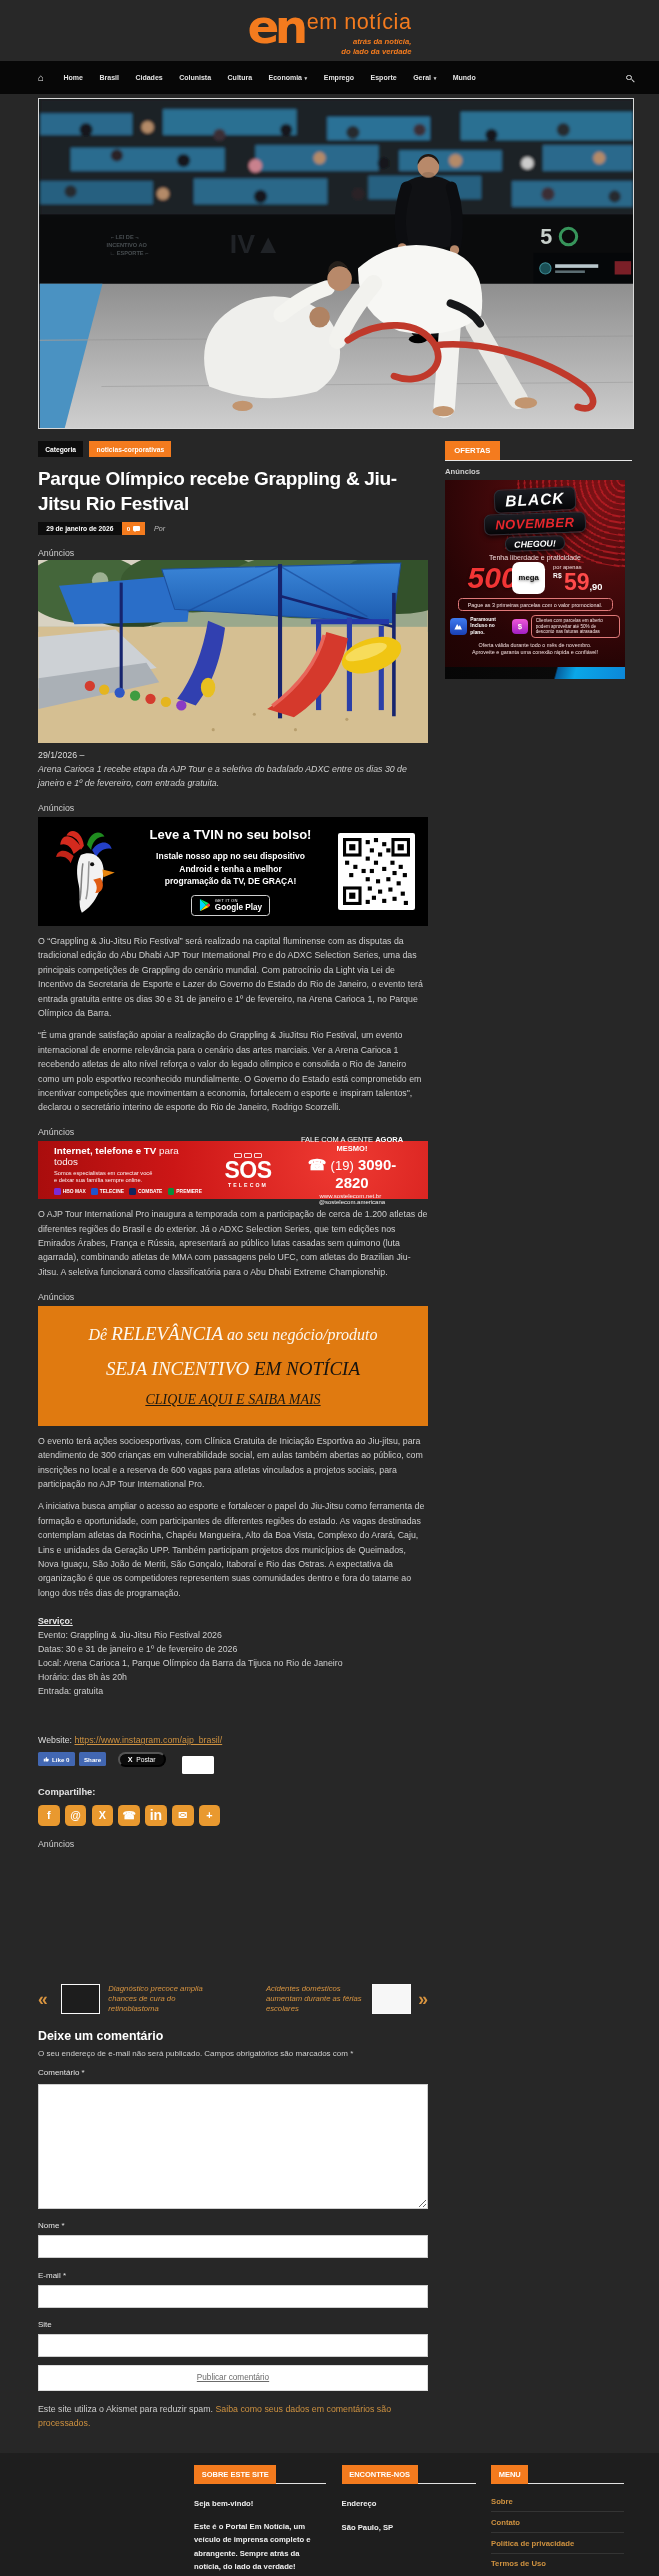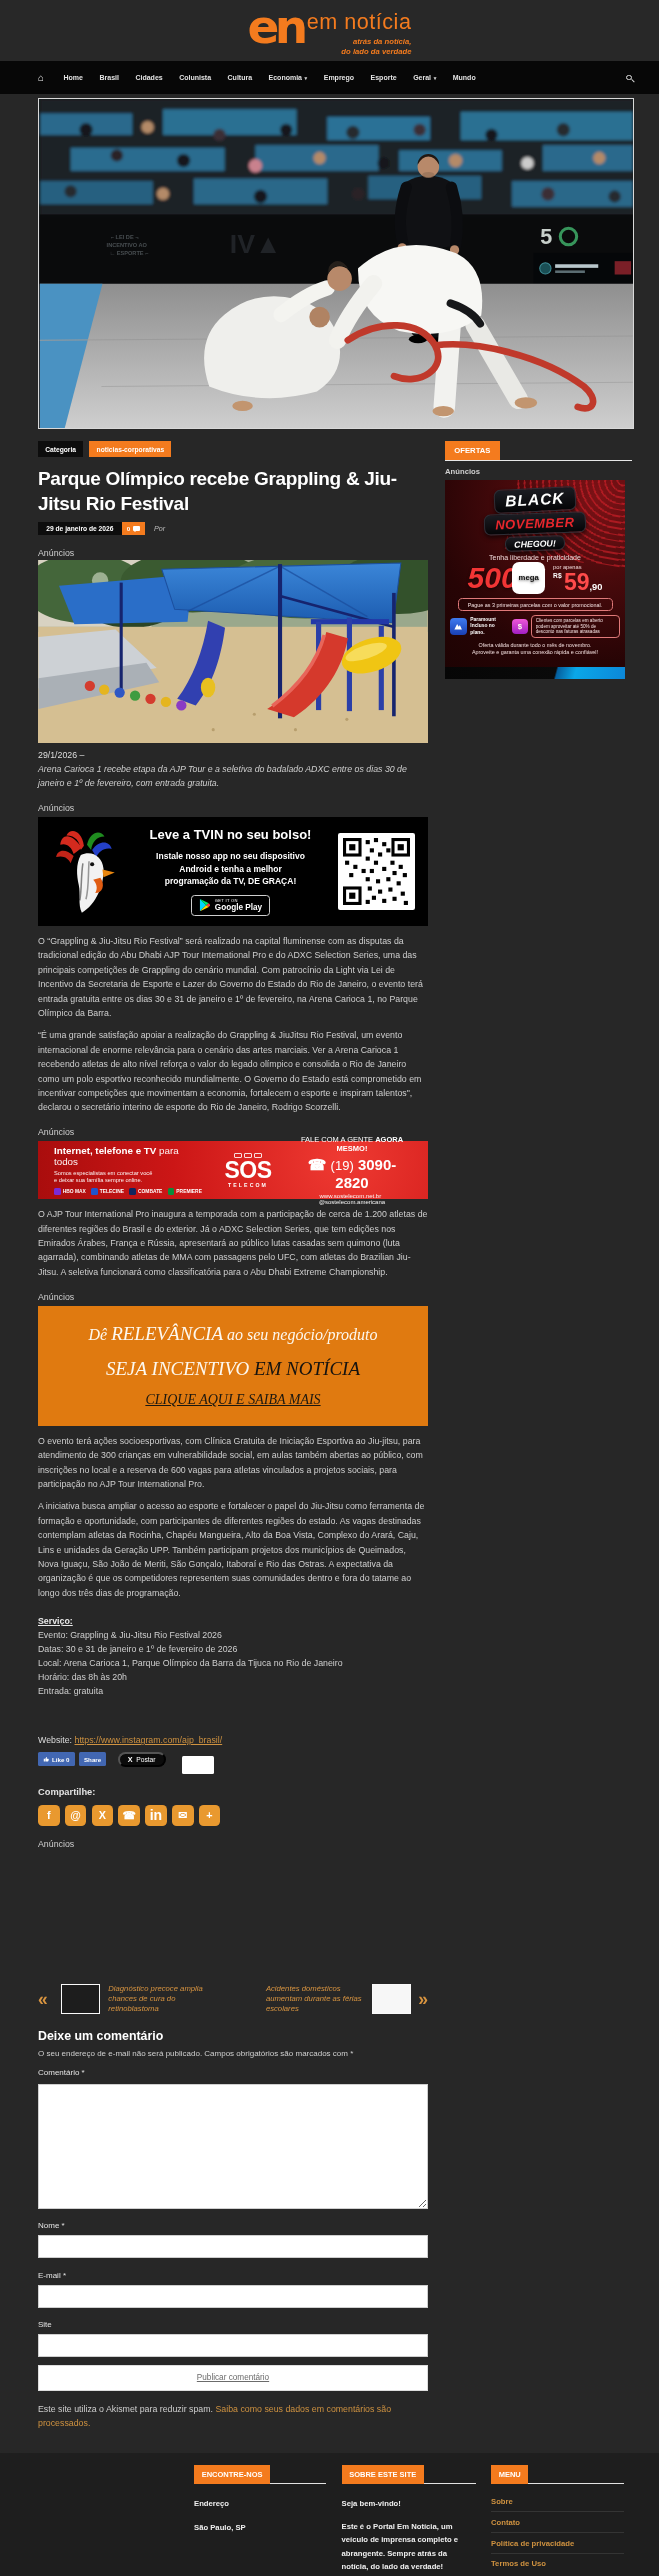--- a/index.html
+++ b/index.html
@@ -700,31 +700,31 @@
           </div>
         </div>
         <div class="bn-stripe"></div>
       </div>
     </aside>
   </div>
 
   <footer class="site-footer">
     <div class="footer-grid">
       <div>
+        <div class="f-head"><span class="f-tab">SOBRE ESTE SITE</span></div>
+        <div class="f-body">
+          <span>Seja bem-vindo!</span>
+          <div class="f-about">Este é o Portal Em Notícia, um veículo de imprensa completo e abrangente.  Sempre atrás da notícia, do lado da verdade!</div>
+        </div>
+      </div>
+      <div>
         <div class="f-head"><span class="f-tab">ENCONTRE-NOS</span></div>
         <div class="f-body">
           <span>Endereço</span>
           <span class="row-gap">São Paulo, SP</span>
-        </div>
-      </div>
-      <div>
-        <div class="f-head"><span class="f-tab">SOBRE ESTE SITE</span></div>
-        <div class="f-body">
-          <span>Seja bem-vindo!</span>
-          <div class="f-about">Este é o Portal Em Notícia, um veículo de imprensa completo e abrangente.  Sempre atrás da notícia, do lado da verdade!</div>
         </div>
       </div>
       <div>
         <div class="f-head"><span class="f-tab">MENU</span></div>
         <div class="f-menu">
           <a>Sobre</a>
           <a>Contato</a>
           <a>Política de privacidade</a>
           <a>Termos de Uso</a>
         </div>

